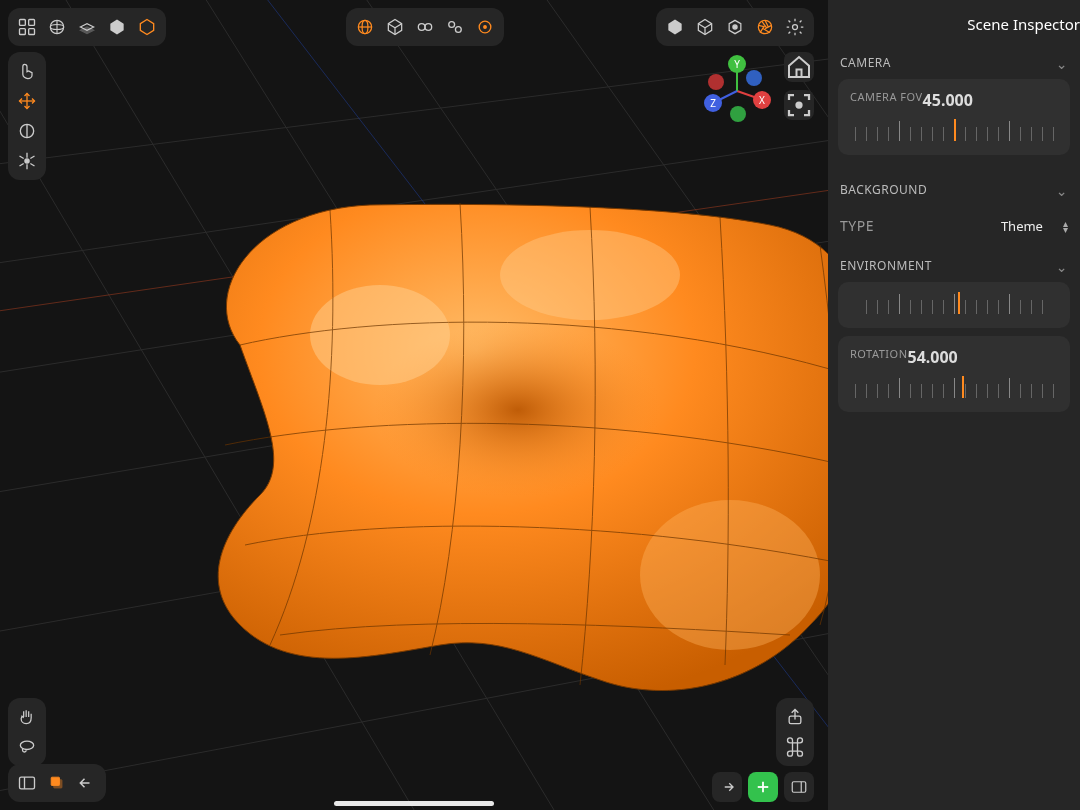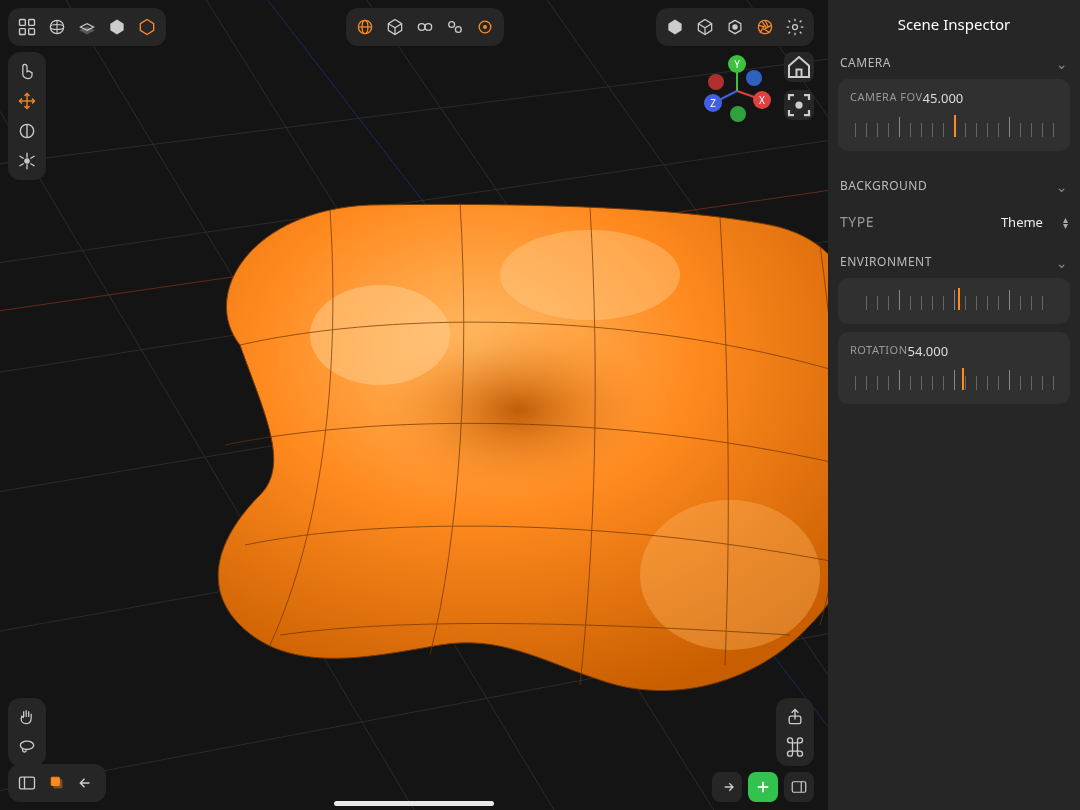--- a/index.html
+++ b/index.html
@@ -151,21 +151,21 @@
   }
 
   
   #inspector {
     width:252px; height:810px;
     background: var(--panel);
     display:flex; flex-direction:column;
     font-size:12px;
   }
   .insp-title {
-    text-align:center;
+    text-align:right;
     padding:14px 0 10px;
     font-size:15px;
     color:#fff;
   }
   .section {
     padding: 0 10px 8px;
   }
   .sec-head {
     display:flex; justify-content:space-between; align-items:flex-start;
     padding:10px 2px 6px;
@@ -177,21 +177,21 @@
     background: var(--panel-light);
     border-radius:10px;
     padding:10px 12px 14px;
     margin-bottom:8px;
   }
   .prop-row {
     display:flex; justify-content:flex-start;
     color:#999; font-size:11px; letter-spacing:.5px;
     margin-bottom:8px;
   }
-  .prop-row .val { color:#ddd; font-size:13px; letter-spacing:0; }
+  .prop-row .val { color:#ddd; font-size:16px; letter-spacing:0;font-weight:bold; }
   .ruler {
     position:relative; height:22px; overflow:hidden;
   }
   .ruler-ticks {
     display:flex; gap:10px; justify-content:center;
     height:100%;
   }
   .ruler-ticks span {
     width:1px; background:#666; height:14px; align-self:flex-end;
   }

